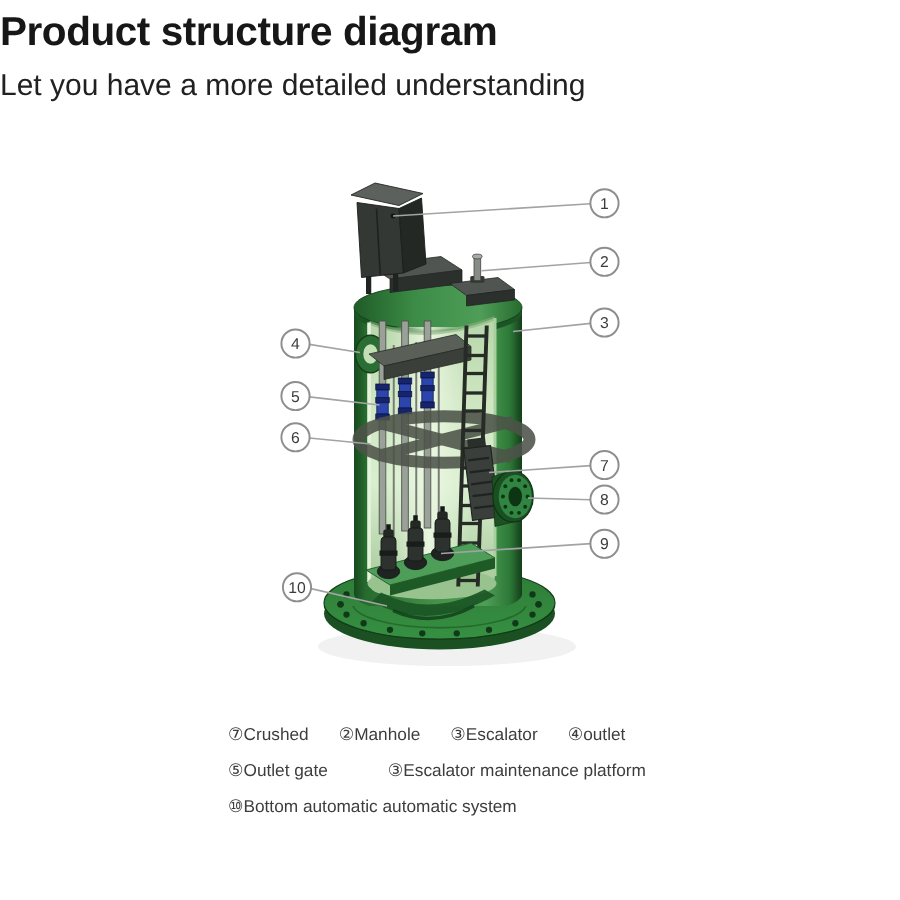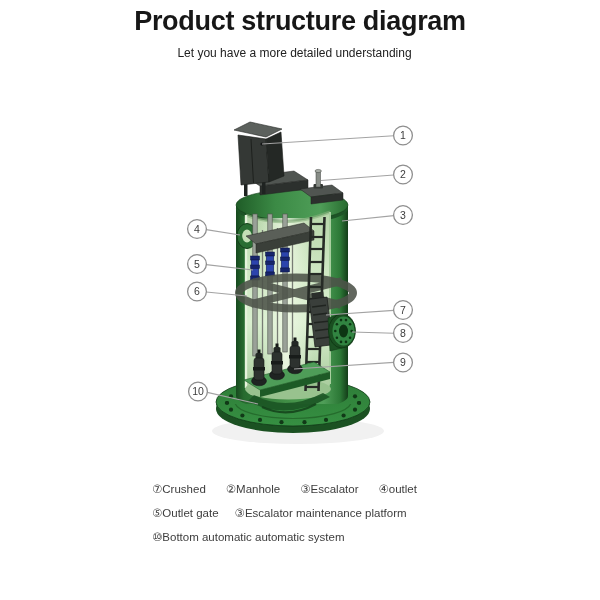--- a/index.html
+++ b/index.html
@@ -1,23 +1,23 @@
 <!DOCTYPE html>
 <html><head>
 <meta charset="utf-8">
 <style>
   html,body{margin:0;padding:0;width:600px;height:600px;background:#ffffff;overflow:hidden;}
   .page{position:relative;width:600px;height:600px;background:#fff;font-family:"Liberation Sans","DejaVu Sans",sans-serif;}
-  .header{position:absolute;top:6px;left:0;width:100%;text-align:center;}
+  .header{position:absolute;top:6px;left:0;width:100%;}
   .header h1{margin:0;font-size:27px;font-weight:700;color:#171717;letter-spacing:-0.3px;}
-  .header p{margin:9px 11px 0 0;font-size:12px;font-weight:400;color:#212121;}
+  .header p{margin:9px 11px 0 0;font-size:20px;font-weight:400;color:#212121;}
   .diagram-svg{position:absolute;left:0;top:0;width:600px;height:600px;}
   .legend{position:absolute;left:152px;top:482px;width:320px;color:#3d3d3d;font-size:11.5px;}
   .legend-row{display:flex;margin-bottom:10px;white-space:nowrap;}
-  .g20{gap:20px}.g24{gap:16px}.g15{gap:15px}
+  .g20{gap:20px}.g24{gap:40px}.g15{gap:15px}
   text.badge-num{font-family:"Liberation Sans","DejaVu Sans",sans-serif;font-size:10.5px;fill:#3c3c3c;}
 </style>
 </head>
 <body>
 
 <div class="page">
 
   <div class="header">
     <h1>Product structure diagram</h1>
     <p>Let you have a more detailed understanding</p>

